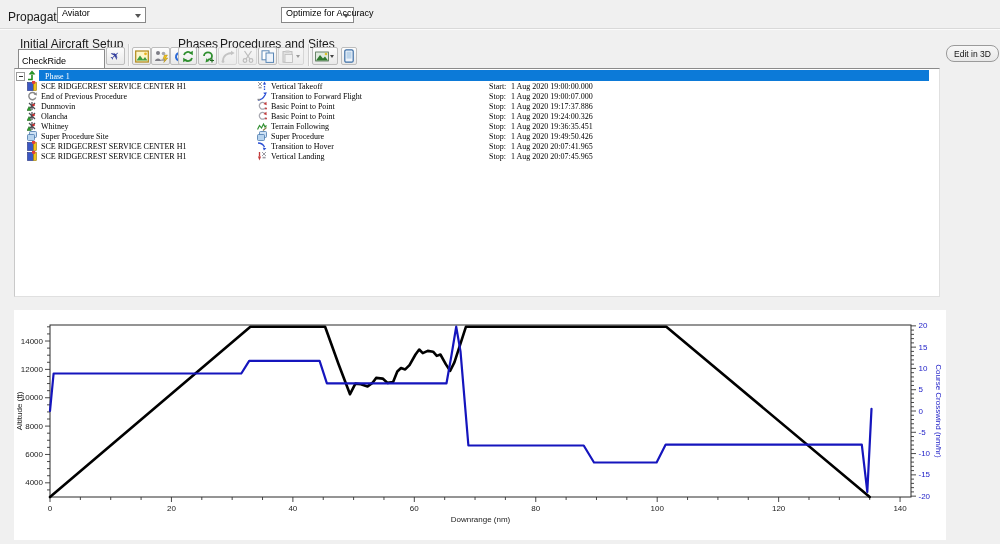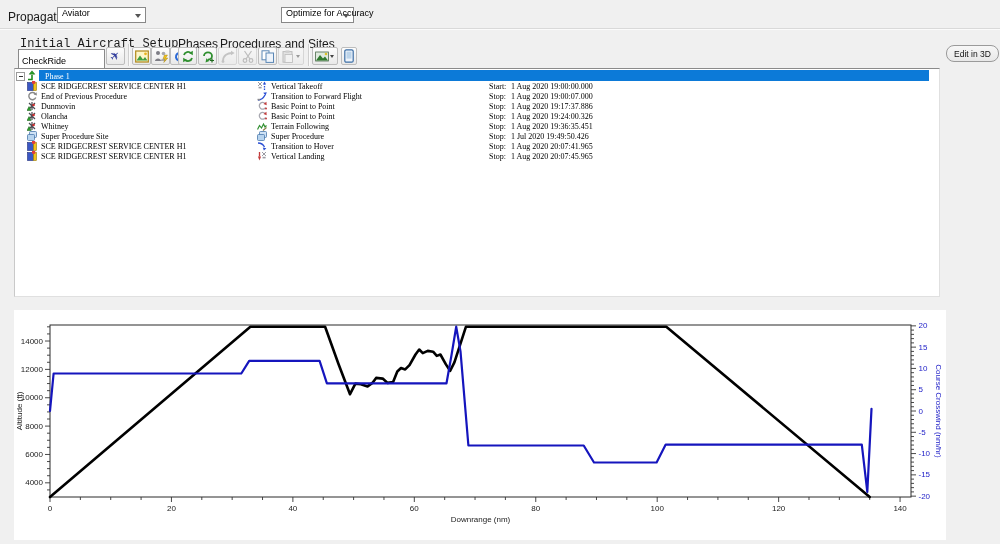--- a/index.html
+++ b/index.html
@@ -47,21 +47,21 @@
   <div class="combo" style="left:57px;top:7px;width:89px;">
     <span>Aviator</span>
     <span class="carrot"></span>
   </div>
   <div class="combo" style="left:281px;top:7px;width:73px;">
     <span>Optimize for Accuracy</span>
     <span class="carrot"></span>
   </div>
   <div class="hsep" style="top:28px;"></div>
 
-  <span class="lbl" style="left:20px;top:37px;font-family:Liberation Mono, monospace;">Initial Aircraft Setup</span>
+  <span class="lbl" style="left:20px;top:37px;">Initial Aircraft Setup</span>
   <div class="field" style="left:18px;top:49px;width:87px;">
     <span>CheckRide</span>
   </div>
   <div class="btn" style="left:106px;top:47px;">
     <span class="planeglyph">✈</span>
   </div>
   <div class="vsep" style="left:128px;top:44px;height:22px;"></div>
 
   <div class="btn" style="left:132px;top:47px;">
       <span class="ticon">
@@ -293,21 +293,21 @@
           </span>
           <span style="left: 26px;">Super Procedure Site</span>
           <span class="ticon" style="left: 242px;">
             <svg width="10" height="10" viewBox="0 0 10 10">
               <rect x="2.5" y="0.5" width="7" height="6" rx="1" fill="#cfe2f5" stroke="#4a79ad" stroke-width="0.8"></rect>
               <rect x="0.5" y="3.5" width="7" height="6" rx="1" fill="#b8d4ee" stroke="#4a79ad" stroke-width="0.8"></rect>
             </svg>
           </span>
           <span style="left: 256px;">Super Procedure</span>
           <span style="left: 474px;">Stop:</span>
-          <span style="left: 496px;">1 Jul 2020 19:49:50.426</span>
+          <span style="left: 496px;">1 Aug 2020 19:49:50.426</span>
         </div>
         <div class="trow" style="top: 72px;">
           <span class="ticon" style="left: 12px;">
             <svg width="10" height="10" viewBox="0 0 10 10">
               <rect x="0.5" y="1.5" width="6" height="8" fill="#3a57c4" stroke="#22307a" stroke-width="0.6"></rect>
               <rect x="6.5" y="1.5" width="3" height="8" fill="#f2c21c" stroke="#9a7a08" stroke-width="0.6"></rect>
               <rect x="5" y="0" width="3.2" height="2.8" fill="#e23b3b"></rect>
             </svg>
           </span>
           <span style="left: 26px;">SCE RIDGECREST SERVICE CENTER H1</span>

